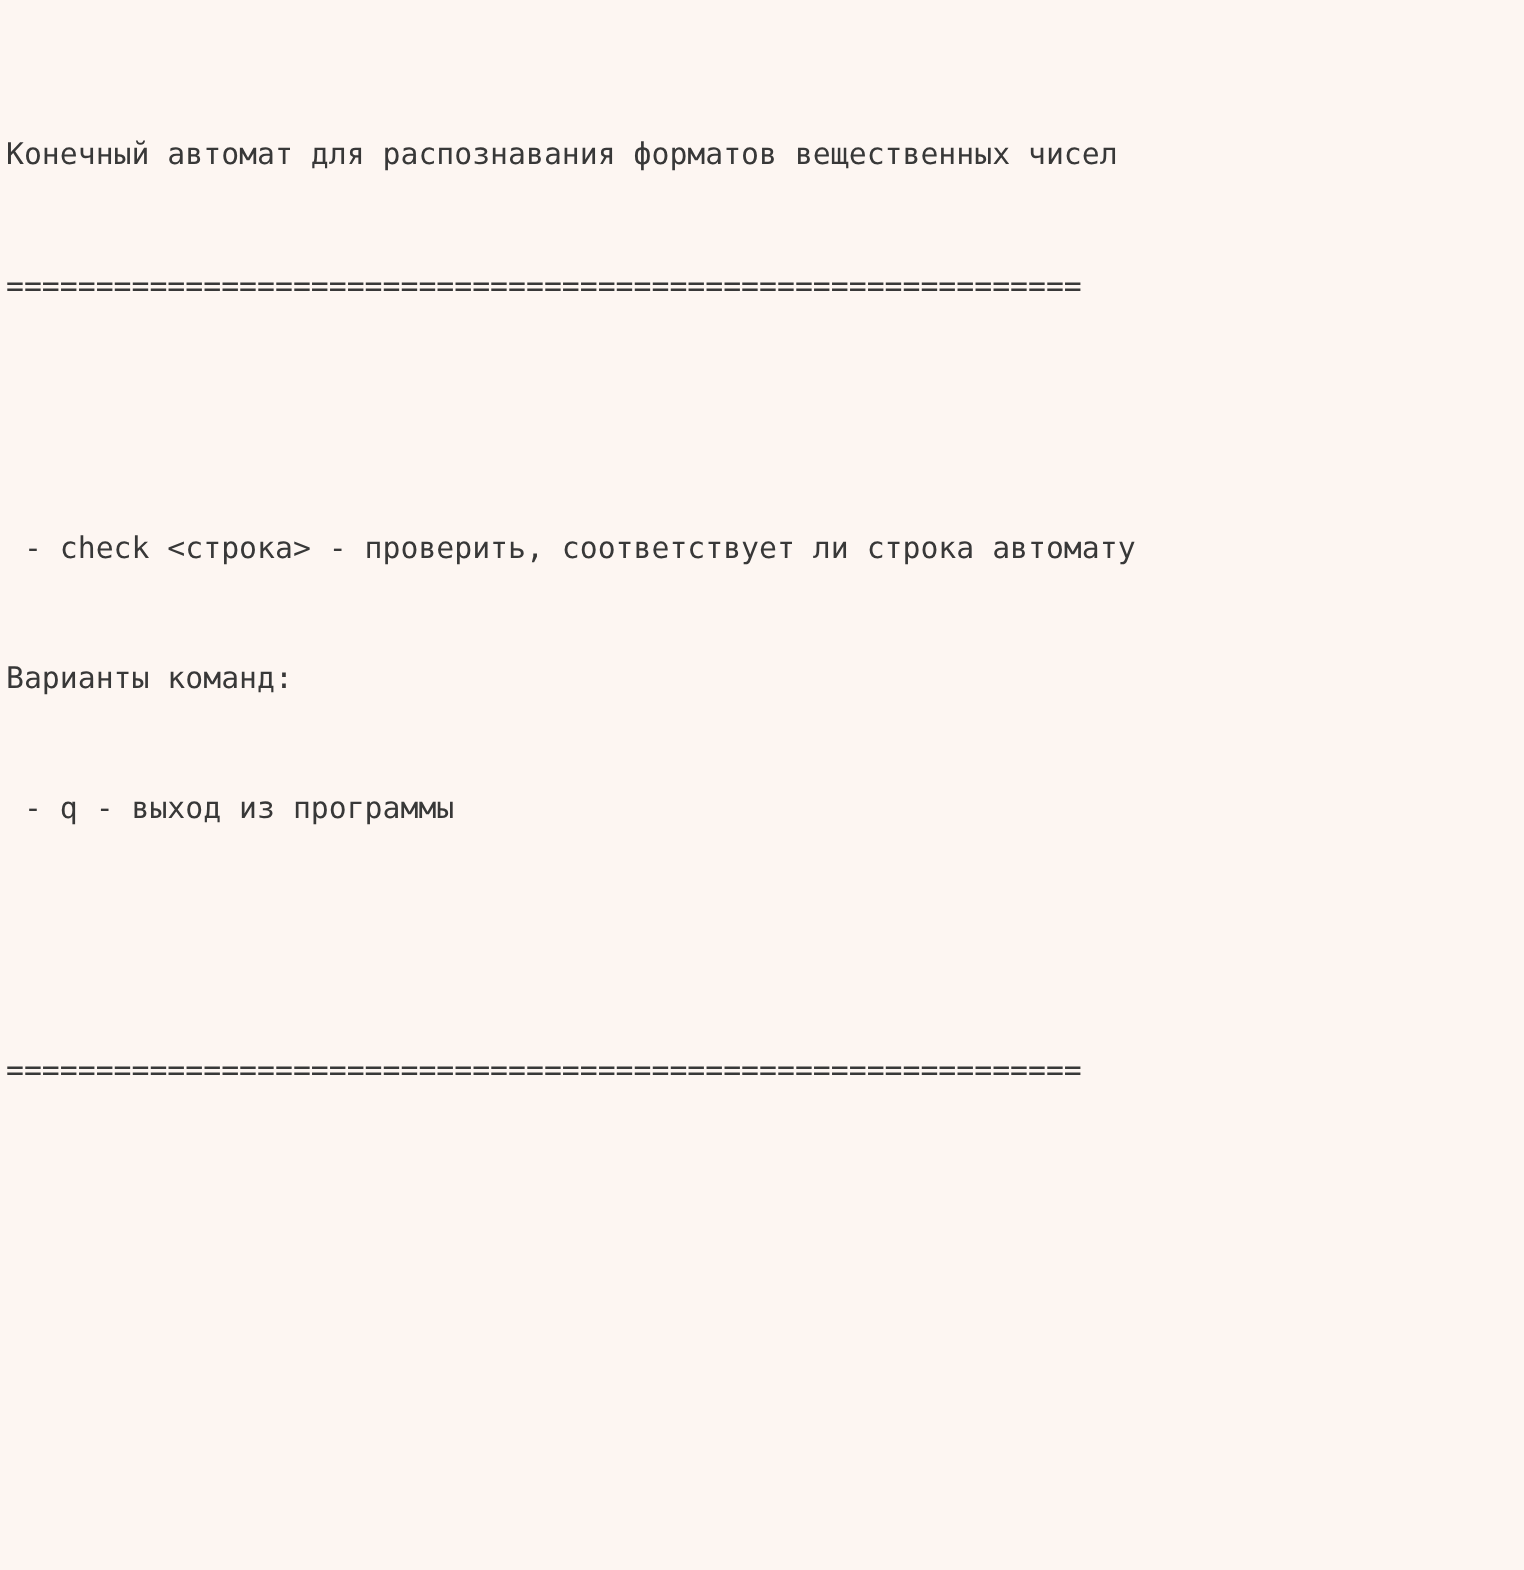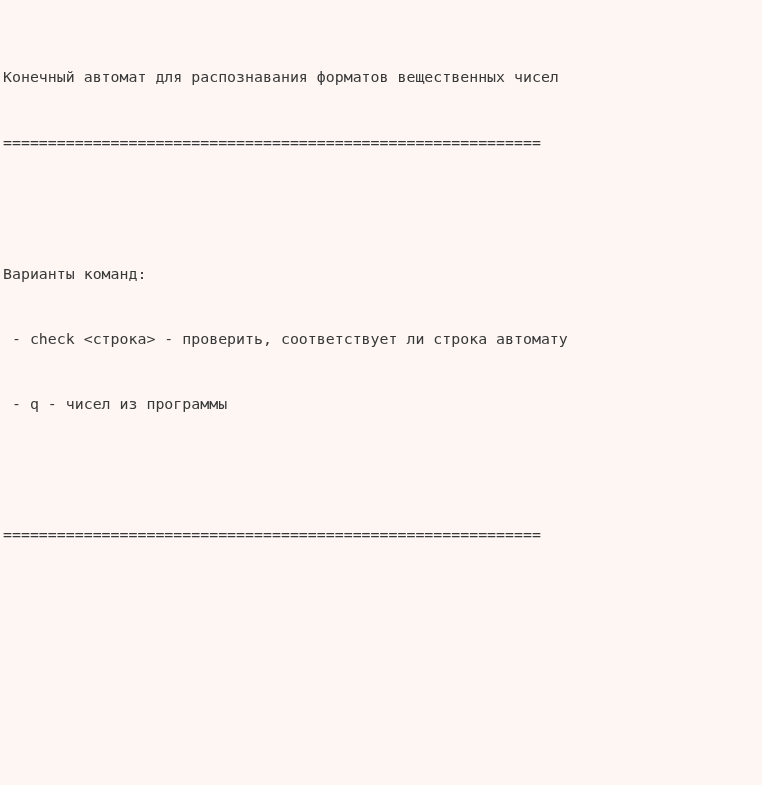--- a/index.html
+++ b/index.html
@@ -19,23 +19,23 @@
 </style>
 </head>
 <body>
 
 <div class="terminal" style="background: rgb(253, 246, 242); color: rgb(56, 56, 56);">
 
   <div class="line">Конечный автомат для распознавания форматов вещественных чисел</div>
   <div class="line">============================================================</div>
 
   <section>
+    <div class="line"> - check &lt;строка&gt; - проверить, соответствует ли строка автомату</div>
     <div class="line">Варианты команд:</div>
-    <div class="line"> - check &lt;строка&gt; - проверить, соответствует ли строка автомату</div>
-    <div class="line"> - q - чисел из программы</div>
+    <div class="line"> - q - выход из программы</div>
   </section>
 
   <div class="line">============================================================</div>
   <div class="line blank"></div>
 
   <section>
     
     
     
     

